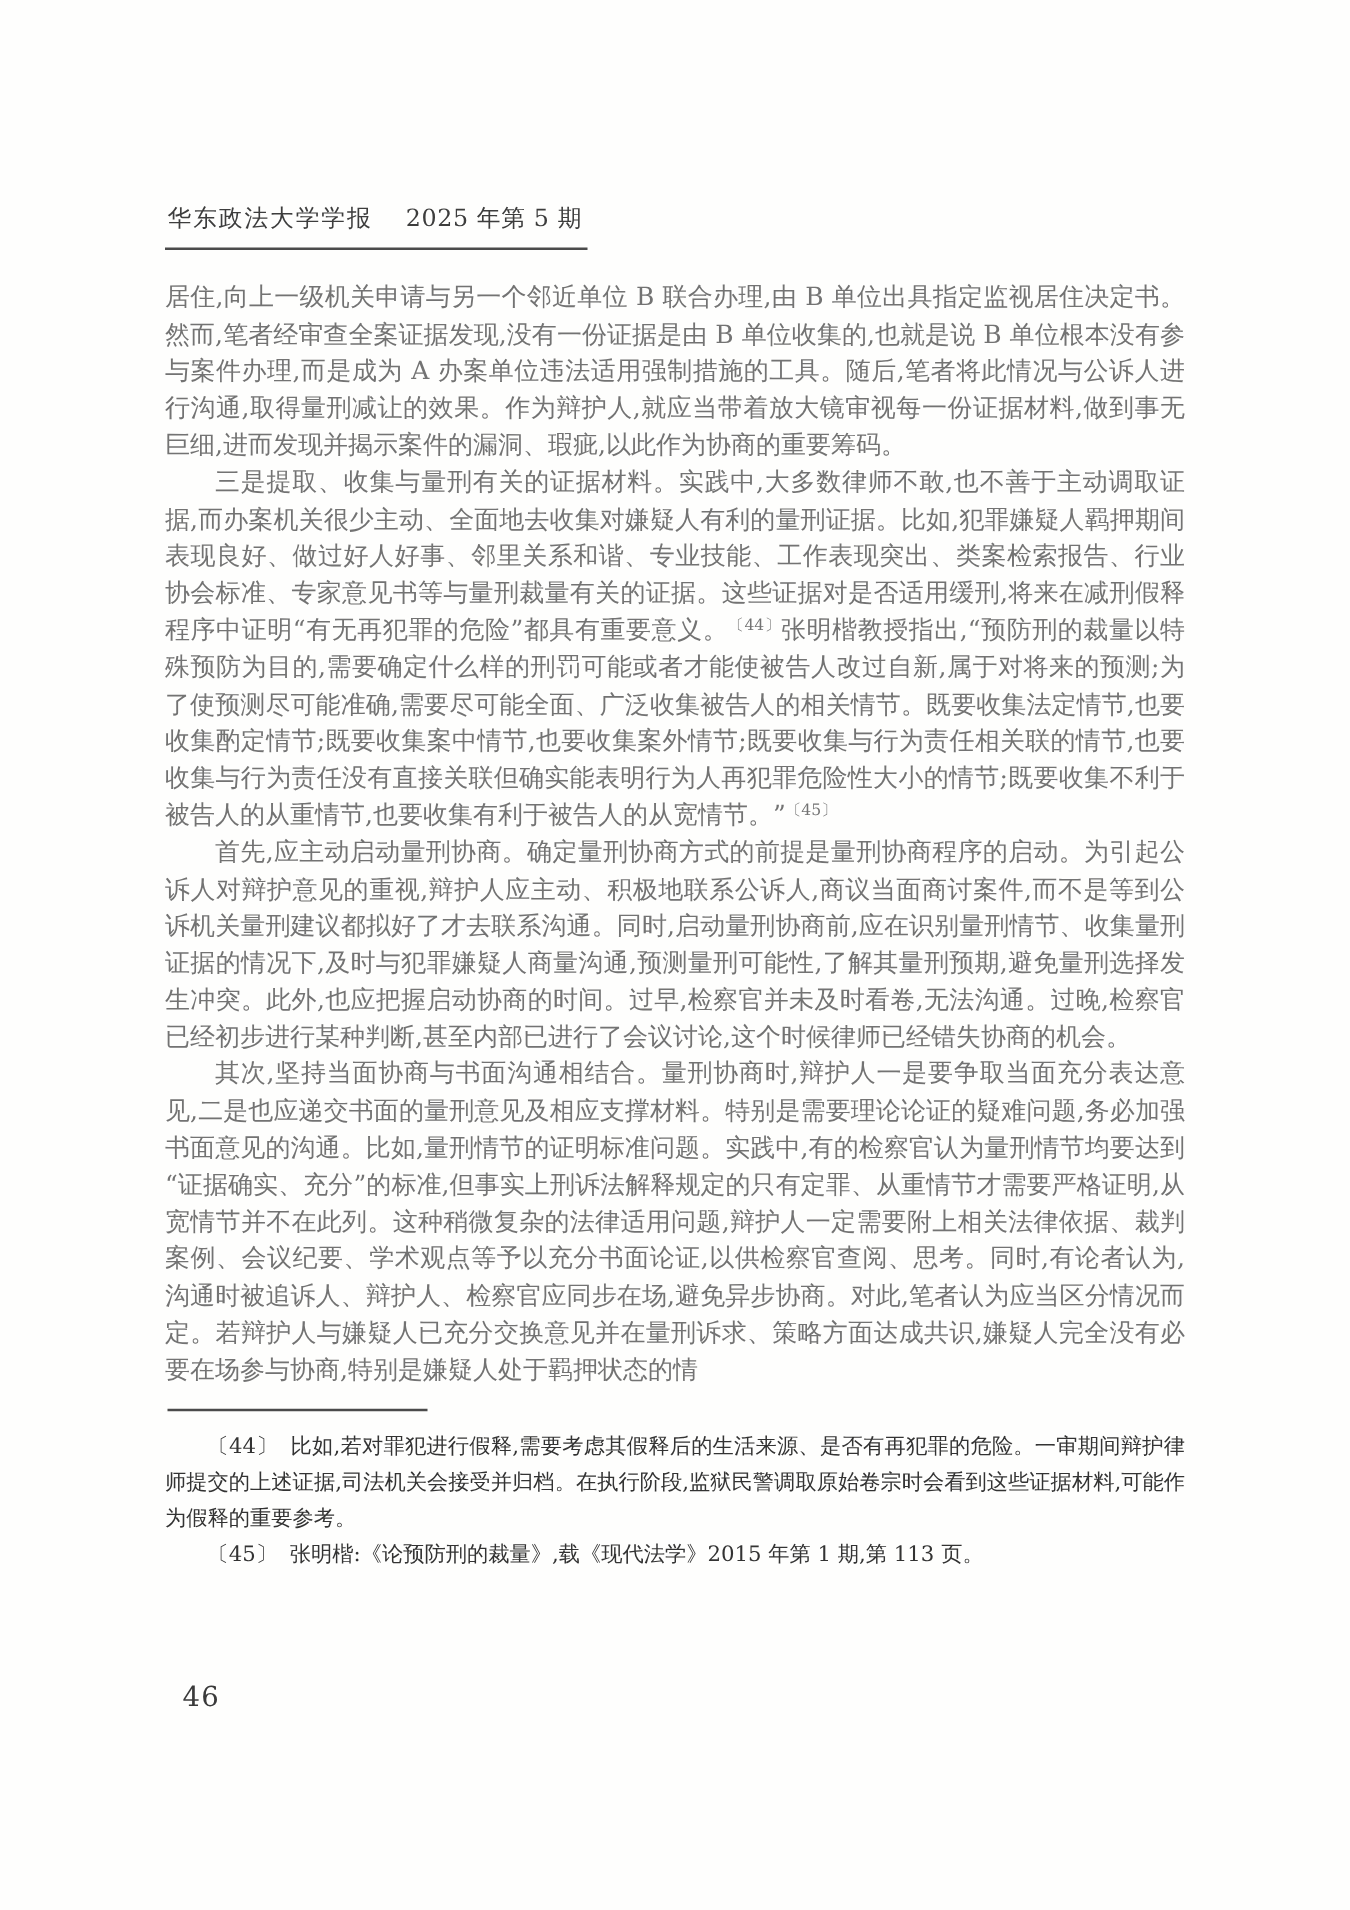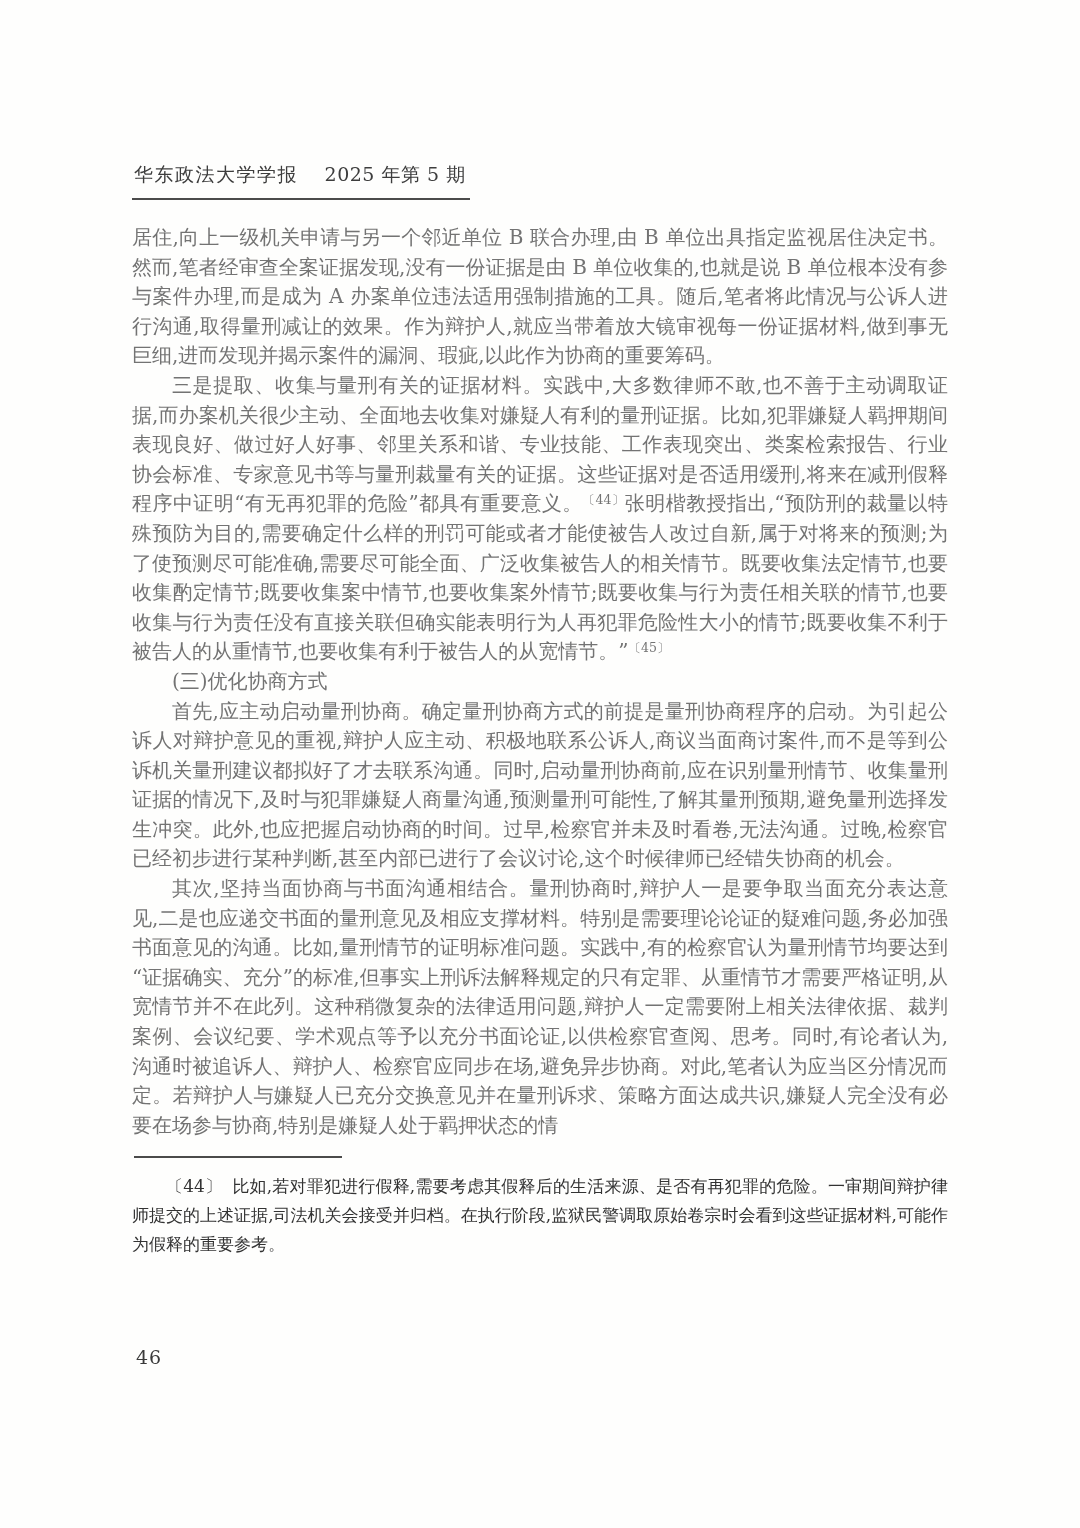--- a/index.html
+++ b/index.html
@@ -70,46 +70,46 @@
   }
   .footnotes p {
     margin: 0;
     text-indent: 2em;
   }
   .footnotes .fn-marker {
     margin-right: 0.6em;
   }
   .page-number {
     position: absolute;
-    left: 136px;
+    left: 146px;
     top: 1346px;
-    font-size: 19px;
+    font-size: 22px;
     color: #3a3a3a;
     letter-spacing: 1px;
   }
 </style>
 </head>
 <body>
 
 <div class="page">
 
   <div class="running-header">
     <span>华东政法大学学报</span><span class="issue">2025 年第 5 期</span>
   </div>
 
   <div class="article-body">
       <p class="no-indent">居住,向上一级机关申请与另一个邻近单位 B 联合办理,由 B 单位出具指定监视居住决定书。然而,笔者经审查全案证据发现,没有一份证据是由 B 单位收集的,也就是说 B 单位根本没有参与案件办理,而是成为 A 办案单位违法适用强制措施的工具。随后,笔者将此情况与公诉人进行沟通,取得量刑减让的效果。作为辩护人,就应当带着放大镜审视每一份证据材料,做到事无巨细,进而发现并揭示案件的漏洞、瑕疵,以此作为协商的重要筹码。</p>
       <p>三是提取、收集与量刑有关的证据材料。实践中,大多数律师不敢,也不善于主动调取证据,而办案机关很少主动、全面地去收集对嫌疑人有利的量刑证据。比如,犯罪嫌疑人羁押期间表现良好、做过好人好事、邻里关系和谐、专业技能、工作表现突出、类案检索报告、行业协会标准、专家意见书等与量刑裁量有关的证据。这些证据对是否适用缓刑,将来在减刑假释程序中证明“有无再犯罪的危险”都具有重要意义。<sup>〔44〕</sup>张明楷教授指出,“预防刑的裁量以特殊预防为目的,需要确定什么样的刑罚可能或者才能使被告人改过自新,属于对将来的预测;为了使预测尽可能准确,需要尽可能全面、广泛收集被告人的相关情节。既要收集法定情节,也要收集酌定情节;既要收集案中情节,也要收集案外情节;既要收集与行为责任相关联的情节,也要收集与行为责任没有直接关联但确实能表明行为人再犯罪危险性大小的情节;既要收集不利于被告人的从重情节,也要收集有利于被告人的从宽情节。”<sup>〔45〕</sup></p>
-      <p>(三)优化协商方式</p>
       <p>首先,应主动启动量刑协商。确定量刑协商方式的前提是量刑协商程序的启动。为引起公诉人对辩护意见的重视,辩护人应主动、积极地联系公诉人,商议当面商讨案件,而不是等到公诉机关量刑建议都拟好了才去联系沟通。同时,启动量刑协商前,应在识别量刑情节、收集量刑证据的情况下,及时与犯罪嫌疑人商量沟通,预测量刑可能性,了解其量刑预期,避免量刑选择发生冲突。此外,也应把握启动协商的时间。过早,检察官并未及时看卷,无法沟通。过晚,检察官已经初步进行某种判断,甚至内部已进行了会议讨论,这个时候律师已经错失协商的机会。</p>
       <p>其次,坚持当面协商与书面沟通相结合。量刑协商时,辩护人一是要争取当面充分表达意见,二是也应递交书面的量刑意见及相应支撑材料。特别是需要理论论证的疑难问题,务必加强书面意见的沟通。比如,量刑情节的证明标准问题。实践中,有的检察官认为量刑情节均要达到“证据确实、充分”的标准,但事实上刑诉法解释规定的只有定罪、从重情节才需要严格证明,从宽情节并不在此列。这种稍微复杂的法律适用问题,辩护人一定需要附上相关法律依据、裁判案例、会议纪要、学术观点等予以充分书面论证,以供检察官查阅、思考。同时,有论者认为,沟通时被追诉人、辩护人、检察官应同步在场,避免异步协商。对此,笔者认为应当区分情况而定。若辩护人与嫌疑人已充分交换意见并在量刑诉求、策略方面达成共识,嫌疑人完全没有必要在场参与协商,特别是嫌疑人处于羁押状态的情</p>
     </div>
 
   <div class="footnote-area">
     <hr class="footnote-divider">
     <div class="footnotes">
         <p><span class="fn-marker">〔44〕</span>比如,若对罪犯进行假释,需要考虑其假释后的生活来源、是否有再犯罪的危险。一审期间辩护律师提交的上述证据,司法机关会接受并归档。在执行阶段,监狱民警调取原始卷宗时会看到这些证据材料,可能作为假释的重要参考。</p>
+        <p><span class="fn-marker">〔45〕</span>张明楷:《论预防刑的裁量》,载《现代法学》2015 年第 1 期,第 113 页。</p>
       </div>
   </div>
 
   <div class="page-number">46</div>
 
 </div>
 
 </body></html>

